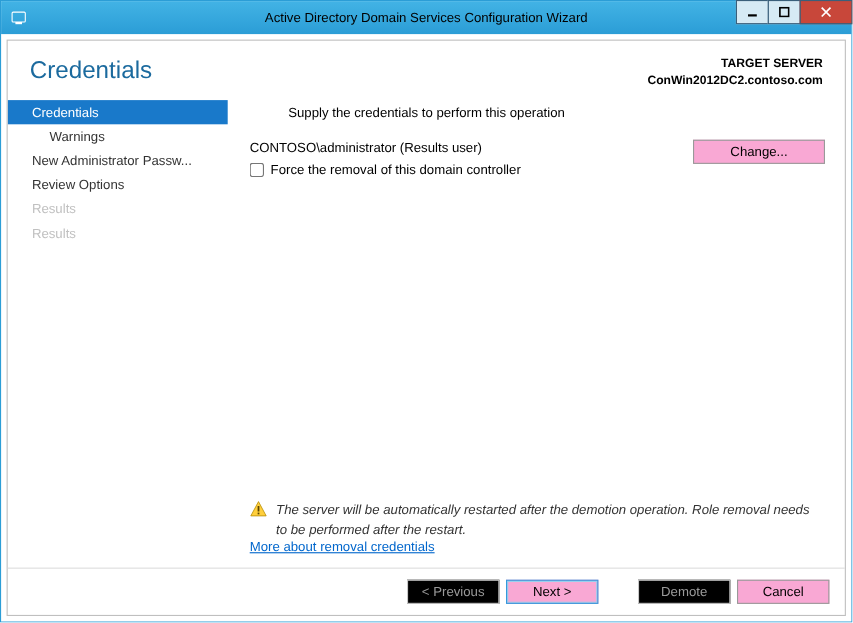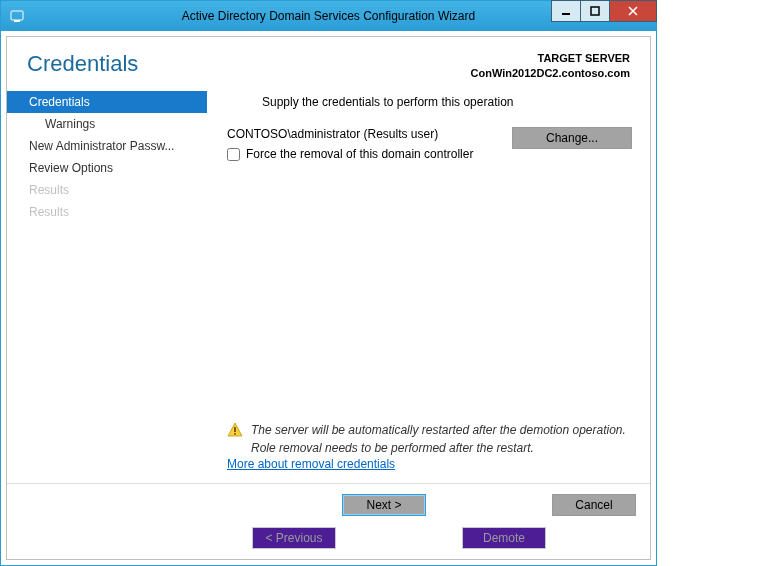--- a/index.html
+++ b/index.html
@@ -1,17 +1,17 @@
 <!DOCTYPE html>
 <html><head>
 <meta charset="utf-8">
 <style>
   * { box-sizing: border-box; }
   html, body { margin: 0; padding: 0; font-family: "Segoe UI", Arial, sans-serif; font-size: 12px; background: #fff; }
-  .window { width: 657px; height: 566px; border: 1px solid #2b9dd6; background: #fff; display: flex; flex-direction: column; }
+  .window { width: 775px; height: 566px; border: 1px solid #2b9dd6; background: #fff; display: flex; flex-direction: column; }
   .titlebar { height: 30px; background: linear-gradient(#42b3e5, #2b9dd6); display: flex; align-items: center; color: #000; position: relative; }
   .titlebar .icon { width: 28px; height: 28px; display: flex; align-items: center; justify-content: center; margin-left: 2px; }
   .titlebar .title { position: absolute; left: 0; right: 0; text-align: center; font-size: 12px; pointer-events: none; }
   .winbtns { margin-left: auto; display: flex; height: 100%; }
   .winbtn { width: 30px; height: 22px; border: 1px solid #3a5f7a; background: #d6eaf4; display: flex; align-items: center; justify-content: center; margin-top: -1px; margin-right: -1px; }
   .winbtn.close { background: #c8473a; color: #fff; width: 48px; }
   .winbtn svg { width: 10px; height: 10px; }
   .inner { flex: 1; border: 1px solid #bfbfbf; margin: 5px; display: flex; flex-direction: column; background: #fff; }
   .header-row { display: flex; align-items: flex-start; padding: 14px 20px 6px 20px; }
   .header-row h1 { font-size: 22px; font-weight: 400; color: #1b6a9e; margin: 0; flex: 1; }
@@ -25,22 +25,22 @@
   .nav .item.sel { background: #1979ca; color: #fff; }
   .nav .item.disabled { color: #c0c0c0; }
   .main { flex: 1; padding: 8px 18px 0 20px; display: flex; flex-direction: column; position: relative; }
   .main-top { flex-shrink: 0; }
   .instr { font-size: 12px; color: #000; margin-bottom: 18px; margin-left: 35px; }
   .cred-row { display: flex; align-items: flex-start; }
   .cred-col { flex: 1; }
   .cred-user { font-size: 12px; margin-bottom: 6px; }
   .chk-row { display: flex; align-items: flex-end; gap: 6px; font-size: 12px; }
   .chk-row input { margin: 0; }
-  .btn { font-size: 12px; padding: 1px 10px; background: #a3a3a3; border: 1px solid #999; min-width: 82px; text-align: center; cursor: default; height: 22px; line-height: 18px; }
-  .btn.disabled { color: #9a9a9a; border-color: #c8c8c8; background: #4c1d95; margin-top: 33px; }
+  .btn { font-size: 12px; padding: 1px 10px; background: #f9a8d4; border: 1px solid #999; min-width: 82px; text-align: center; cursor: default; height: 22px; line-height: 18px; }
+  .btn.disabled { color: #9a9a9a; border-color: #c8c8c8; background: #000000; }
   .btn.default { border-color: #3399dd; box-shadow: inset 0 0 0 1px #99d0ee; }
   .change-btn { width: 120px; }
   .spacer { flex: 1; }
   .warn-row { display: flex; align-items: flex-start; gap: 8px; padding-right: 4px; font-style: italic; }
   .warn-icon { flex-shrink: 0; width: 16px; height: 16px; }
   .warn-text { font-size: 12px; color: #333; line-height: 1.45; }
   .link { color: #0066cc; font-size: 12px; margin-bottom: 12px; display: inline-block; }
   .footer { border-top: 1px solid #ddd; padding: 10px 14px; display: flex; justify-content: flex-end; gap: 6px; }
   .footer .btn { min-width: 84px; }
   .footer .gap { width: 24px; }

